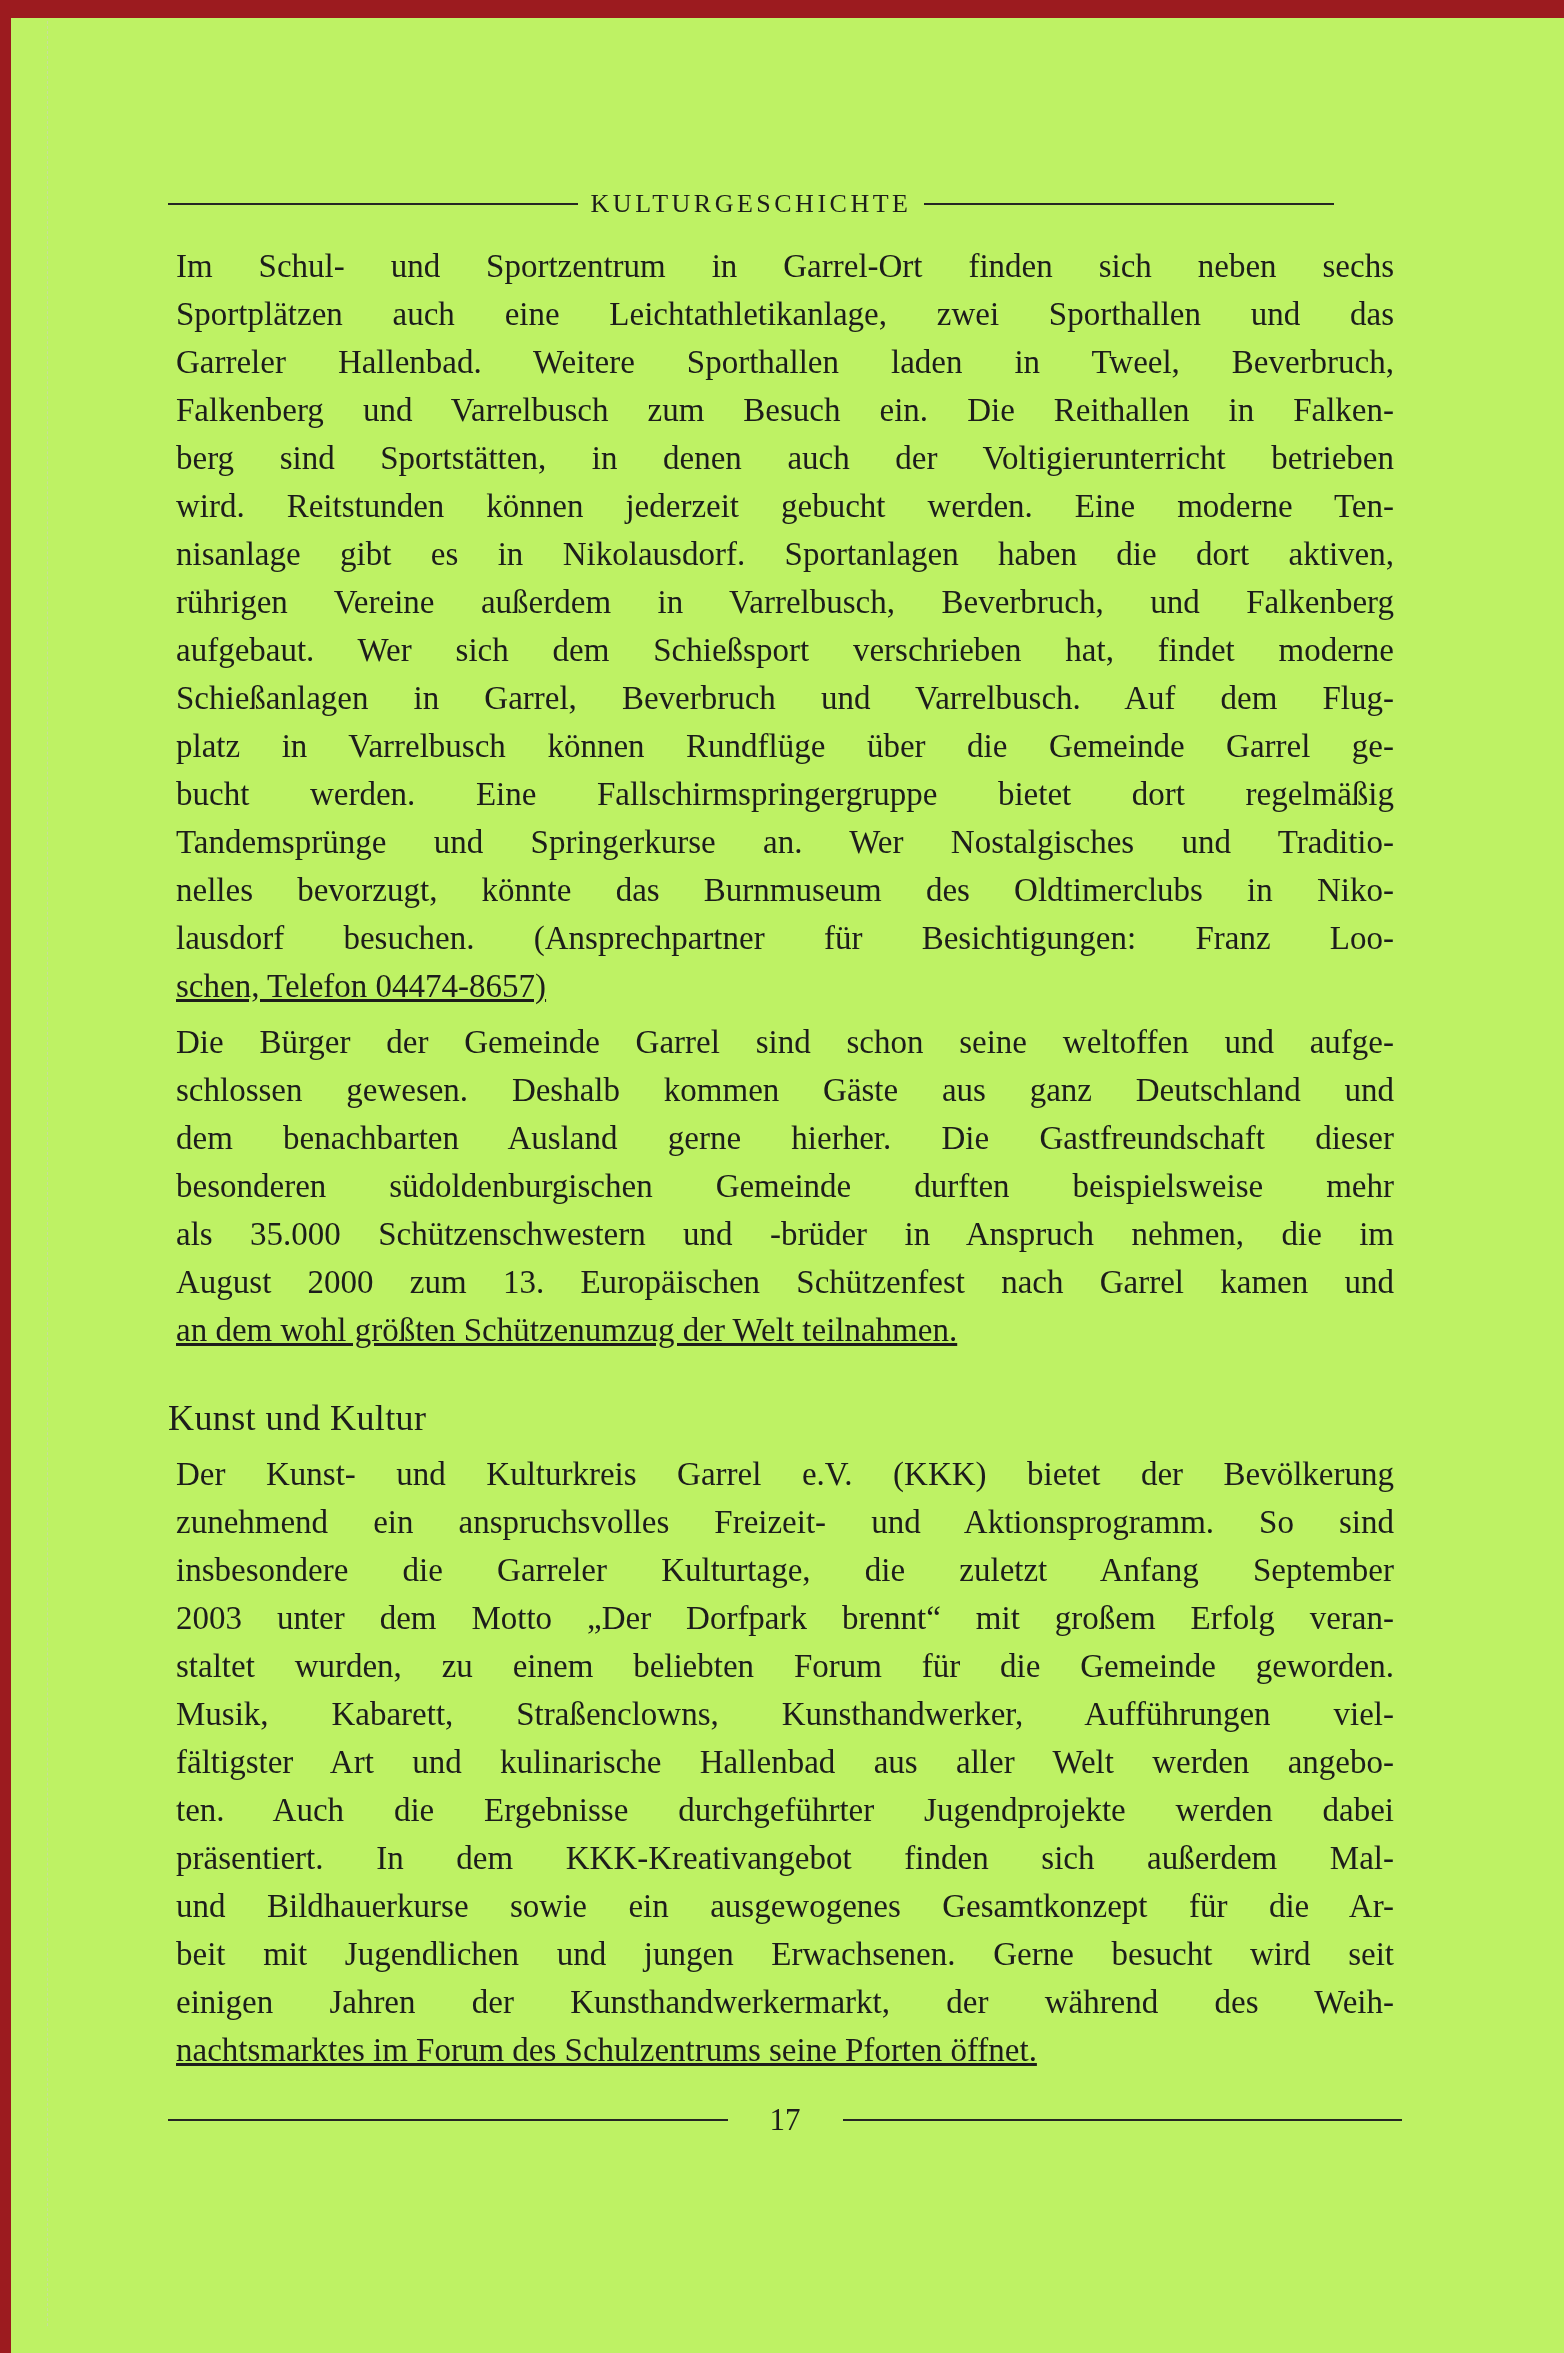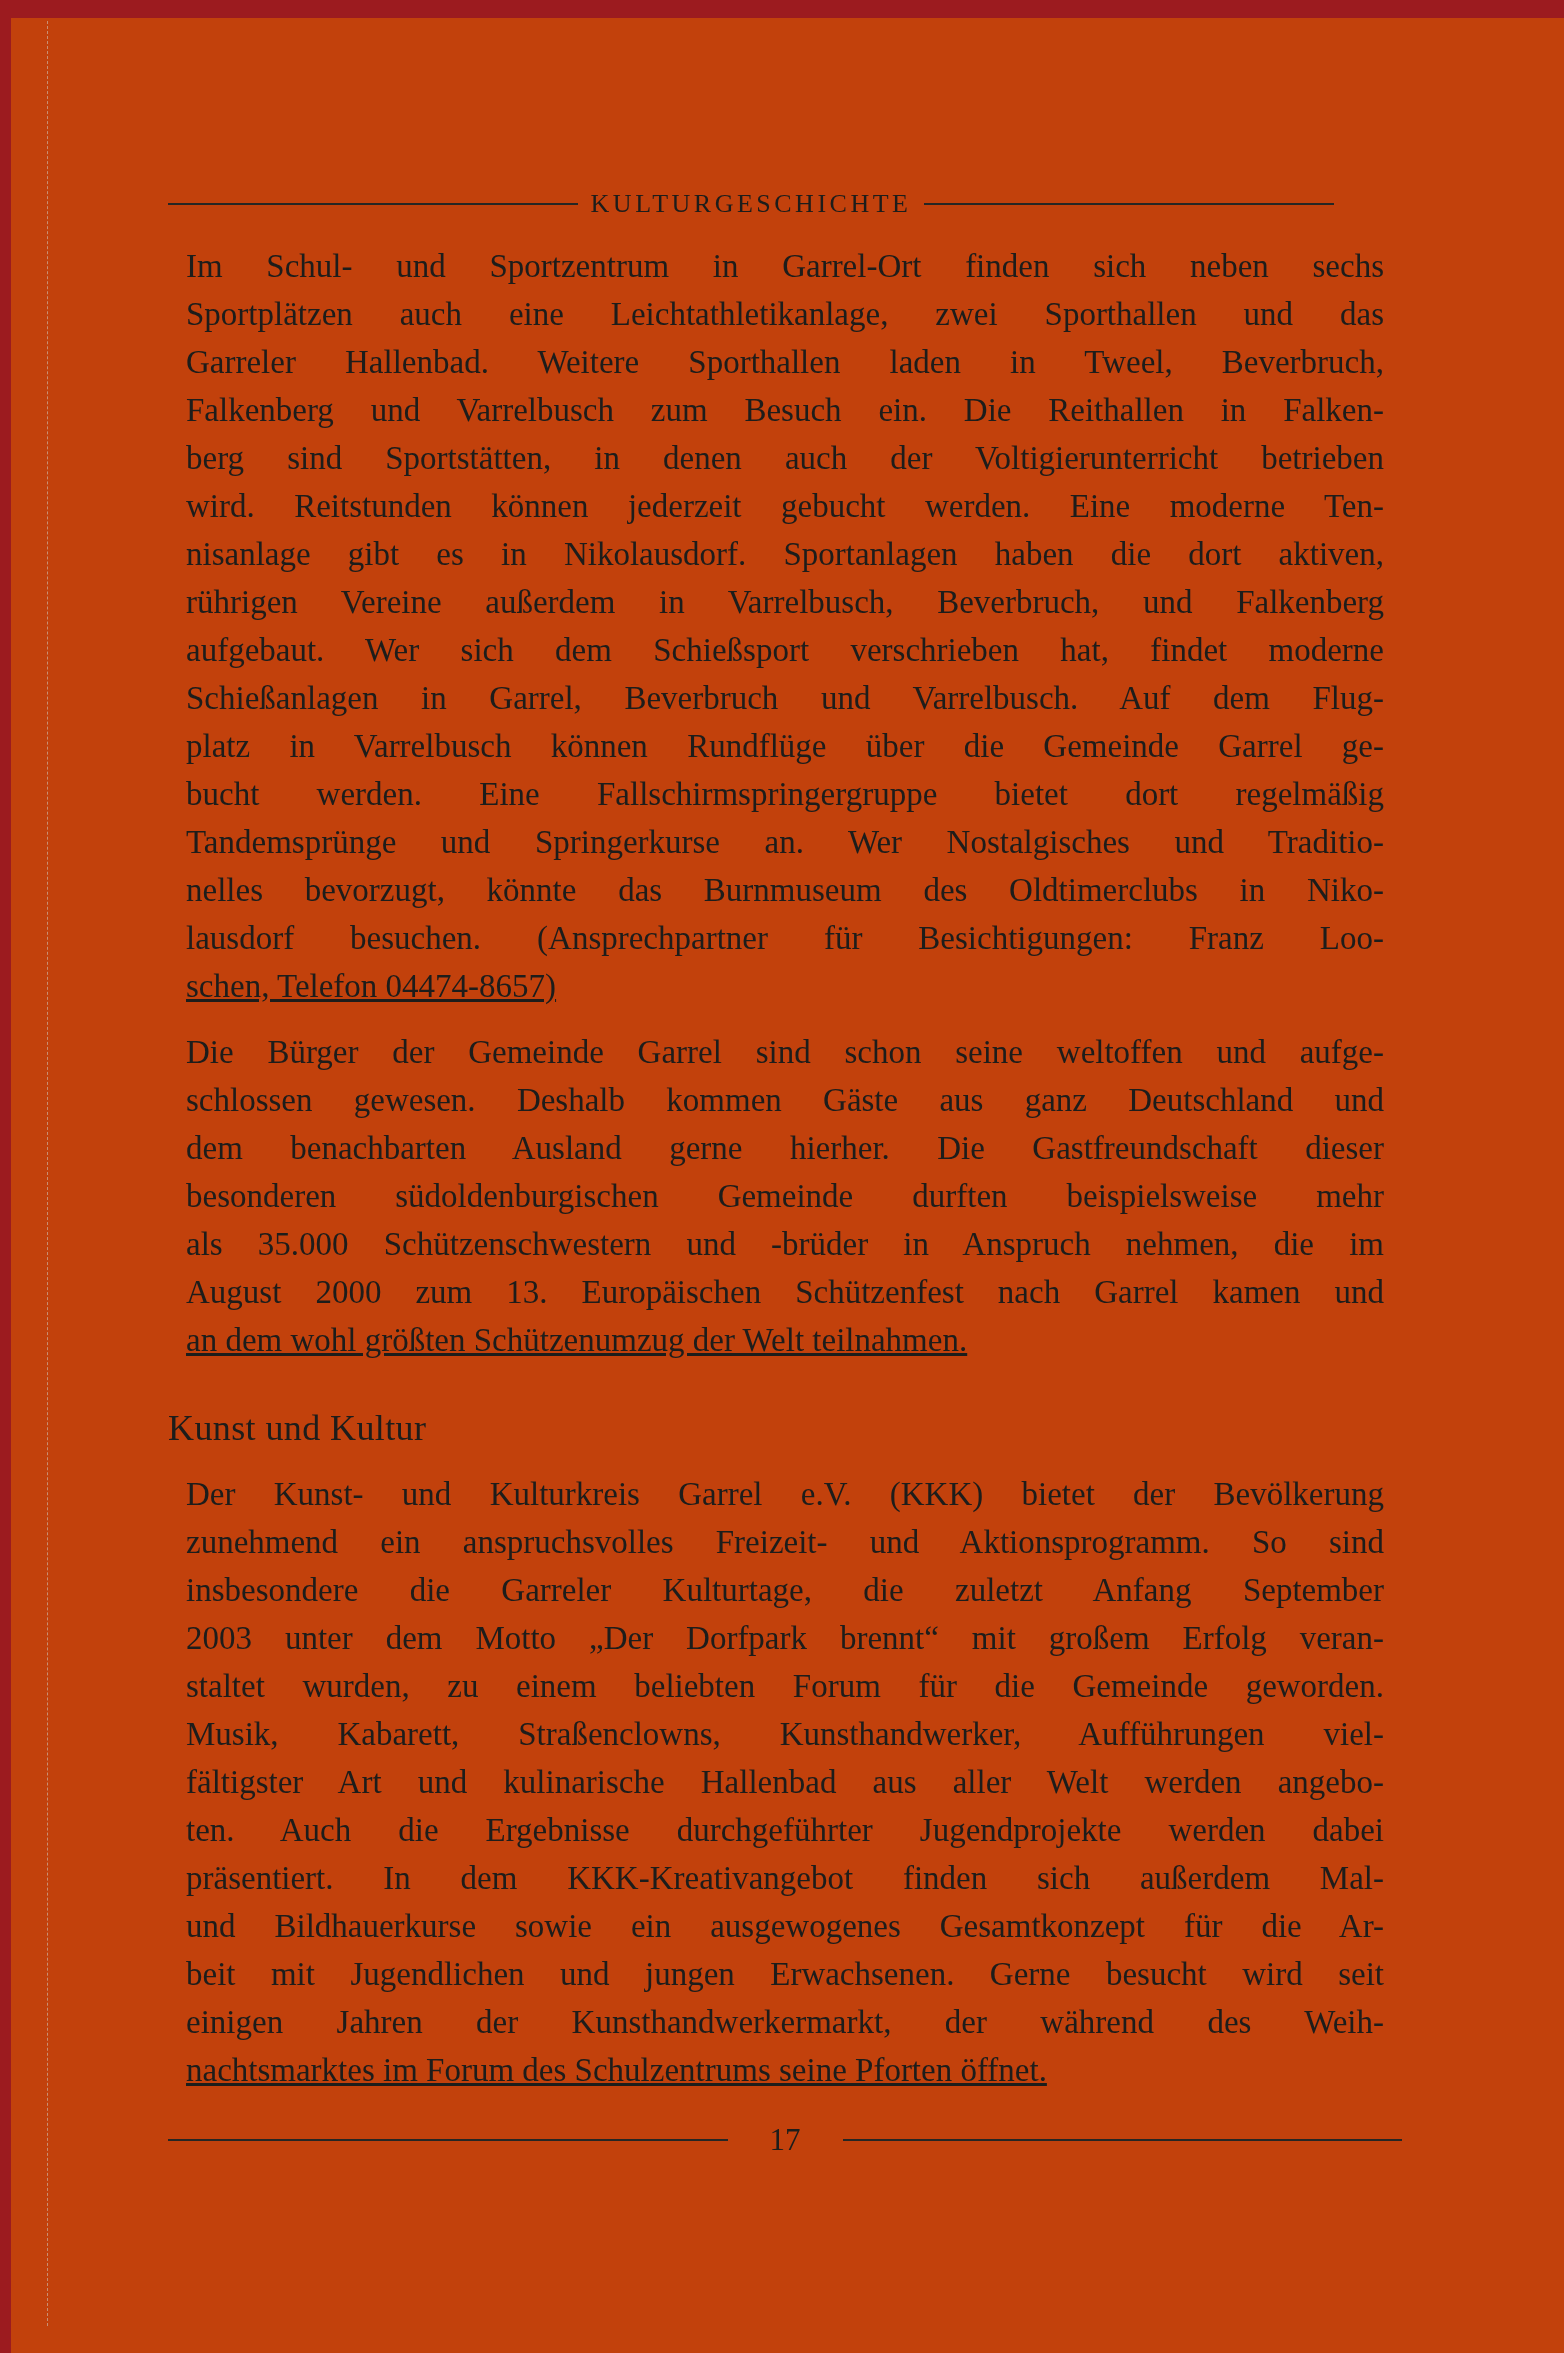--- a/index.html
+++ b/index.html
@@ -5,21 +5,21 @@
   html, body {
     margin: 0;
     padding: 0;
     background: #e9e9e6;
   }
   .page {
     position: relative;
     width: 1565px;
     height: 2354px;
     margin: 0 auto;
-    background: #c2410c;
+    background: #bef264;
     overflow: hidden;
     font-family: "Liberation Serif", "DejaVu Serif", serif;
     color: #1d1d1b;
   }
   
   .scan-band-top {
     position: absolute;
     top: 0; left: 0;
     width: 100%;
     height: 17.5px;
@@ -60,21 +60,21 @@
   .doc-header .title {
     padding: 0 12.2px;
     font-size: 26px;
     letter-spacing: 3.5px;
     white-space: nowrap;
   }
   .body-text {
     font-size: 33px;
     line-height: 48px;
   }
-  .paragraph { margin: 18px; }
+  .paragraph { margin: 8px; }
   .line {
     text-align: justify;
     text-align-last: justify;
     white-space: normal;
   }
   .line-last {
     text-align-last: left;
     text-decoration: underline;
   }
   .section-heading {

